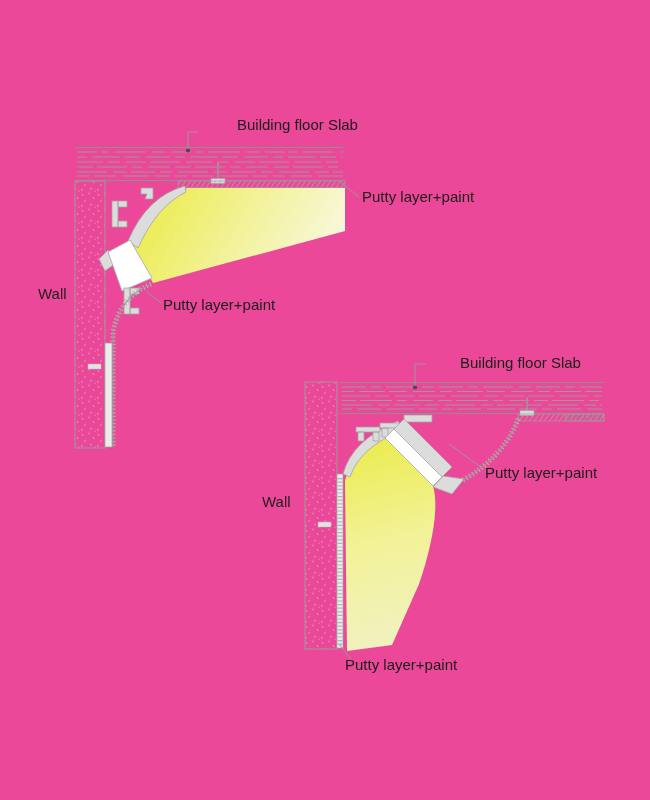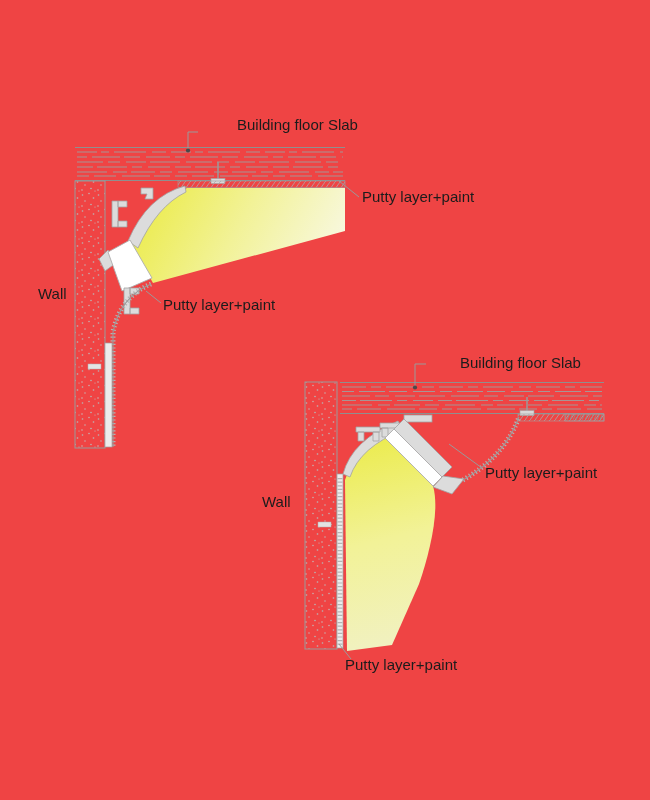--- a/index.html
+++ b/index.html
@@ -1,16 +1,16 @@
 <!DOCTYPE html>
 <html><head>
 <meta charset="utf-8">
 <style>
   html,body{margin:0;padding:0;background:#ffffff;}
-  #stage{position:relative;width:650px;height:800px;background:#ef4444;overflow:hidden;}
+  #stage{position:relative;width:650px;height:800px;background:#ec4899;overflow:hidden;}
   svg{position:absolute;left:0;top:0;}
   .lbl{font-family:"Liberation Sans", sans-serif;font-size:15px;fill:#1c1c1c;}
   .slab-solid{stroke:#8f8f8f;stroke-width:1.1;}
   .slab-dash{stroke:#9e9e9e;stroke-width:0.9;}
   .wall{fill:url(#stipple);stroke:#9a9a9a;stroke-width:1;}
   .metal{fill:#dcdcdc;stroke:#a2a2a2;stroke-width:0.8;}
   .lens{fill:#ffffff;stroke:#adadad;stroke-width:0.9;}
   .tickband{stroke:#b3b3b3;stroke-width:5;stroke-dasharray:1.2 2.4;fill:none;}
   .curveline{stroke:#9a9a9a;stroke-width:1.1;fill:none;}
   .hatchrect{fill:url(#hatch);stroke:#a0a0a0;stroke-width:0.6;}

